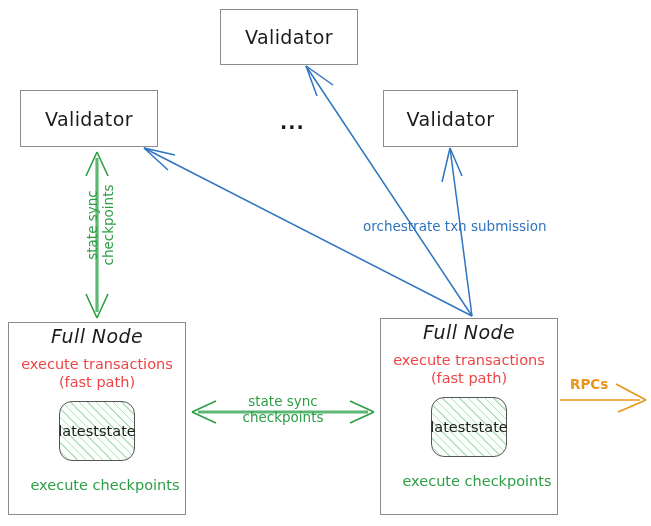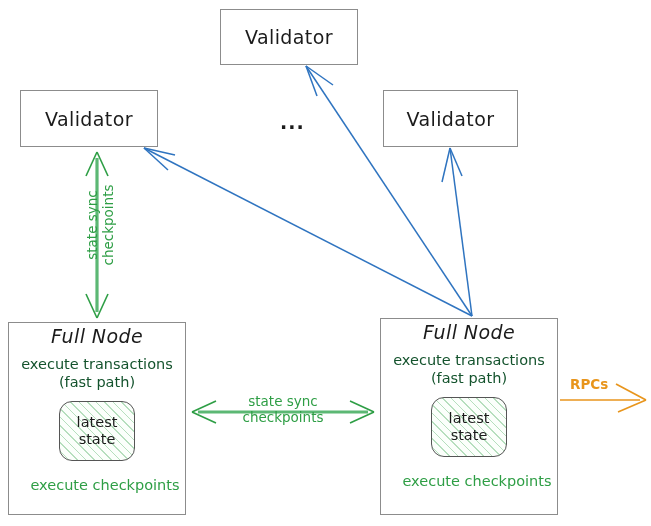--- a/index.html
+++ b/index.html
@@ -23,30 +23,30 @@
   .fullnode-box{
     display:flex;flex-direction:column;align-items:center;
     padding-top:2px;
   }
   .fullnode-title{
     font-size:19px;color:#1b1b1b;letter-spacing:.4px;
     font-style:italic;
   }
   .fullnode-blue{
     margin-top:8px;
-    font-size:14.5px;color:#14532d;text-align:center;line-height:1.25;
+    font-size:14.5px;color:#ef4444;text-align:center;line-height:1.25;
   }
   .fullnode-green{
     font-size:14.5px;color:#2e9e45;text-align:center;margin-left:16px;
   }
   .state-box{
     width:76px;height:60px;margin-top:10px;
     border:1.7px solid #555;border-radius:13px;
     box-sizing:border-box;
-    display:flex;flex-direction:column;align-items:center;justify-content:center;
+    display:flex;flex-direction:row;align-items:center;justify-content:center;
     background-color:#fbfffb;
     background-image:repeating-linear-gradient(45deg,
         rgba(70,170,90,.38) 0px, rgba(70,170,90,.38) 1px,
         rgba(255,255,255,0) 1px, rgba(255,255,255,0) 6px);
   }
   .state-line{font-size:14.5px;color:#1b1b1b;line-height:1.2;}
 
   .ellipsis{
     position:absolute;font-size:19px;color:#1b1b1b;font-weight:700;
     letter-spacing:1px;
@@ -154,16 +154,17 @@
   <div class="edge-label lbl-green lbl-vert" style="left:84px;top:280px;width:110px;">
     <div>state sync</div>
     <div>checkpoints</div>
   </div>
 
   <div class="edge-label lbl-green lbl-center" style="left:228px;top:393px;width:110px;">
     <div>state sync</div>
     <div>checkpoints</div>
   </div>
 
+  <div class="edge-label lbl-blue" style="left:363px;top:218px;">orchestrate txn submission</div>
 
   <div class="edge-label lbl-orange" style="left:570px;top:376px;font-weight:600;text-align:right;">RPCs</div>
 
 </div>
 
 </body></html>

